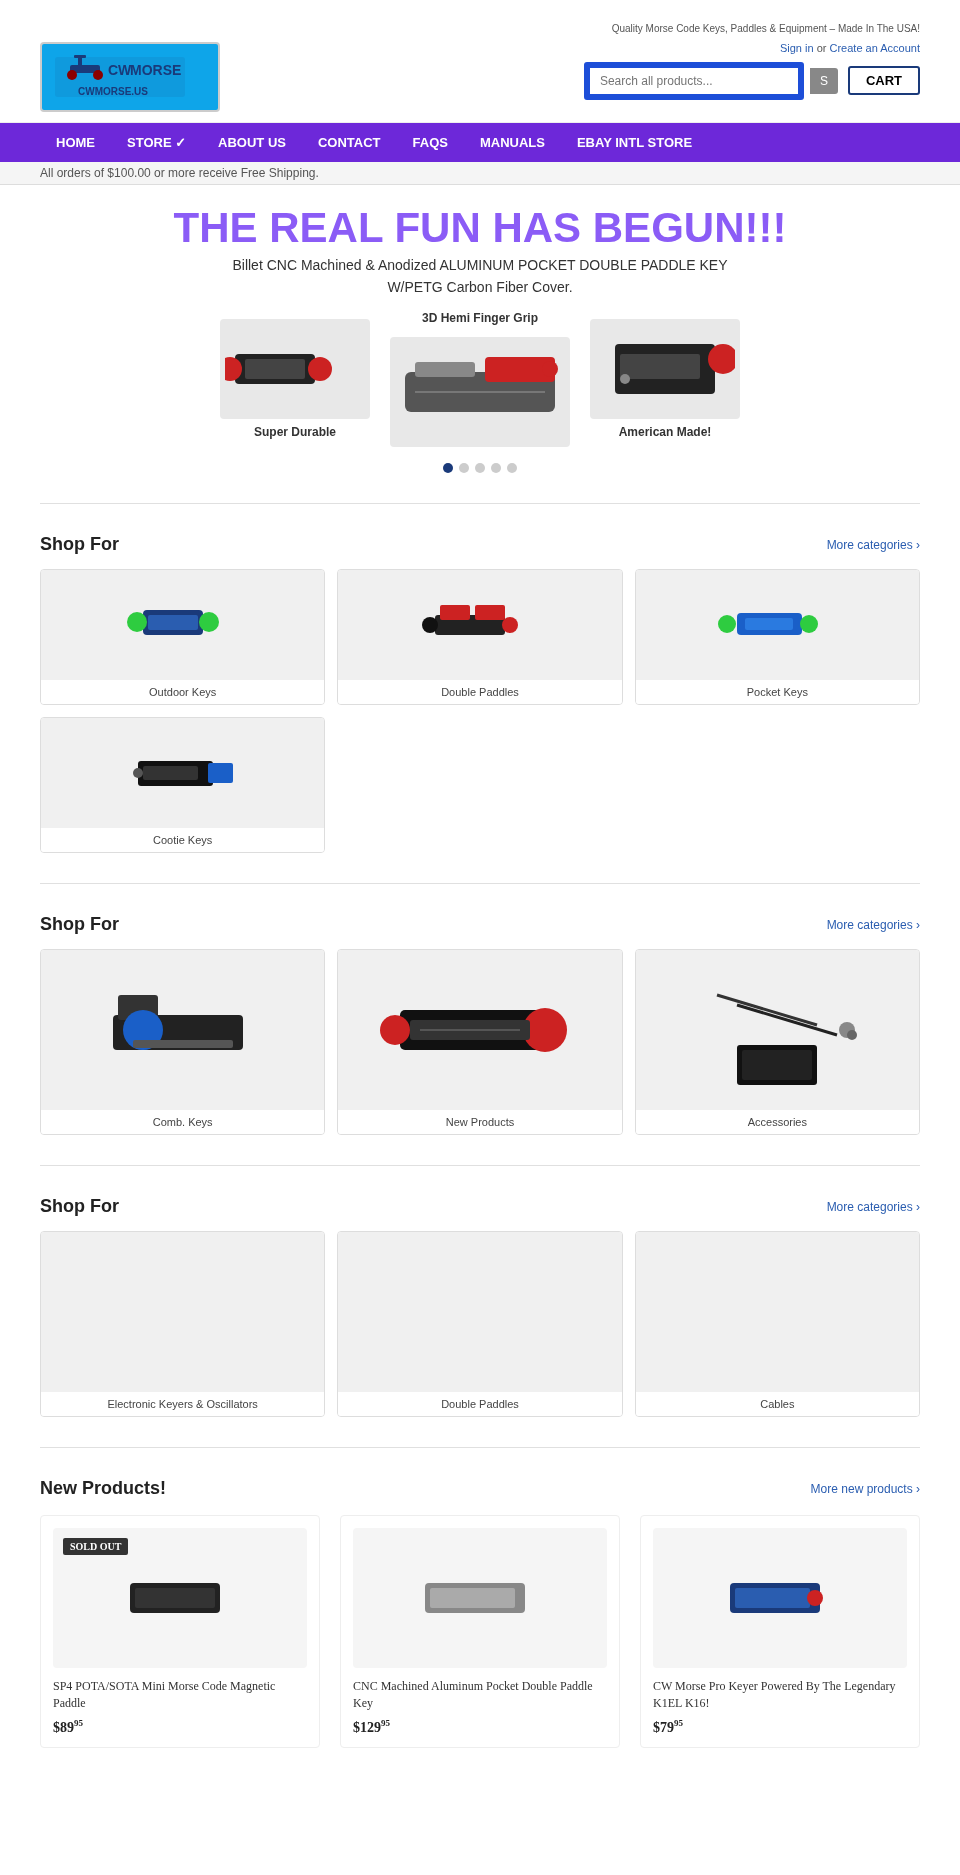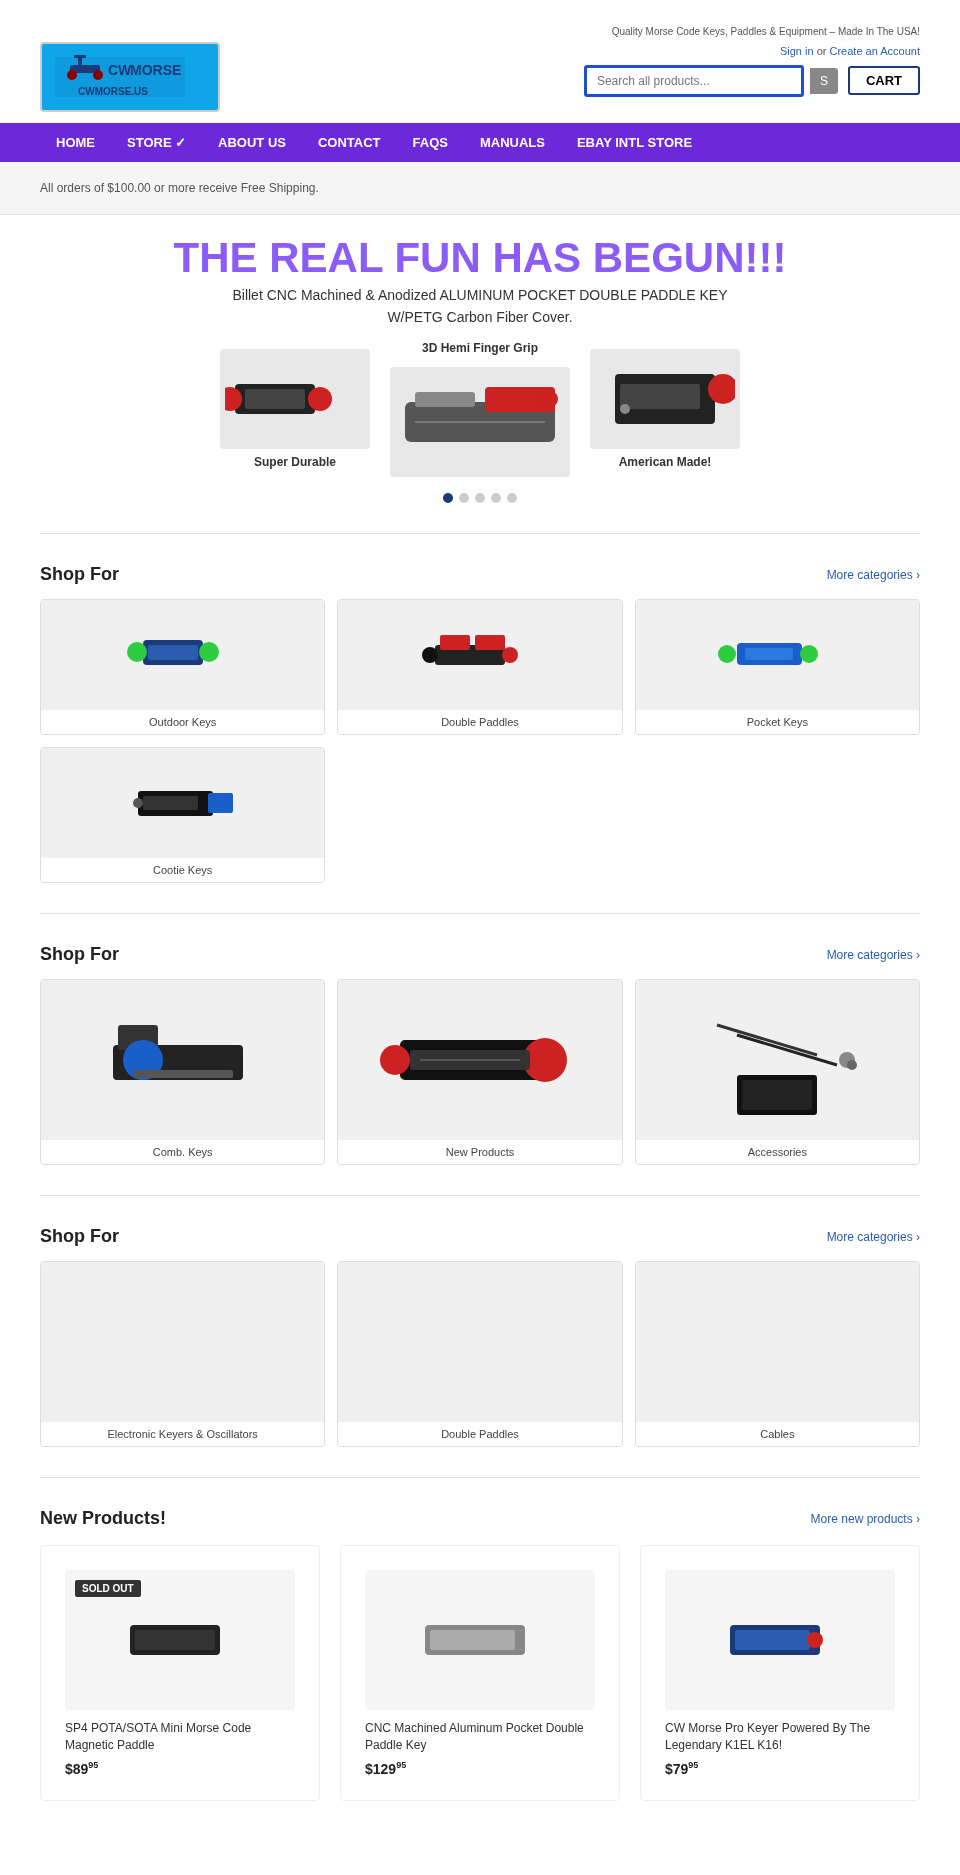--- a/index.html
+++ b/index.html
@@ -39,21 +39,21 @@
     }
     .header-auth a { color: #2a5db0; text-decoration: none; }
     .search-cart {
       display: flex;
       align-items: center;
       gap: 10px;
     }
     .search-input {
       width: 220px;
       padding: 6px 10px;
-      border: 3px solid #1d4ed8;
+      border: 6px solid #1d4ed8;
       border-radius: 3px;
       font-size: 12px;
       color: #999;
     }
     .search-btn {
       background: #888;
       color: #fff;
       border: none;
       padding: 6px 10px;
       cursor: pointer;
@@ -87,21 +87,21 @@
       cursor: pointer;
       text-decoration: none;
       display: flex;
       align-items: center;
       gap: 4px;
     }
 
     
     .shipping-bar {
       background: #f5f5f5;
-      padding: 19px 40px;
+      padding: 4px 40px;
       font-size: 12px;
       color: #555;
       border-bottom: 1px solid #ddd;
     }
 
     
     .hero {
       padding: 20px 40px;
       text-align: center;
     }
@@ -230,22 +230,23 @@
     }
     .products-grid {
       display: grid;
       grid-template-columns: repeat(3, 1fr);
       gap: 20px;
       margin-top: 16px;
     }
     .product-card {
       border: 1px solid #eee;
       border-radius: 4px;
-      padding: 24px;
+      padding: 12px;
       cursor: pointer;
+      font-family: Liberation Serif, serif;
     }
     .product-img-box {
       width: 100%;
       height: 140px;
       background: #f5f5f5;
       border-radius: 4px;
       display: flex;
       align-items: center;
       justify-content: center;
       position: relative;

